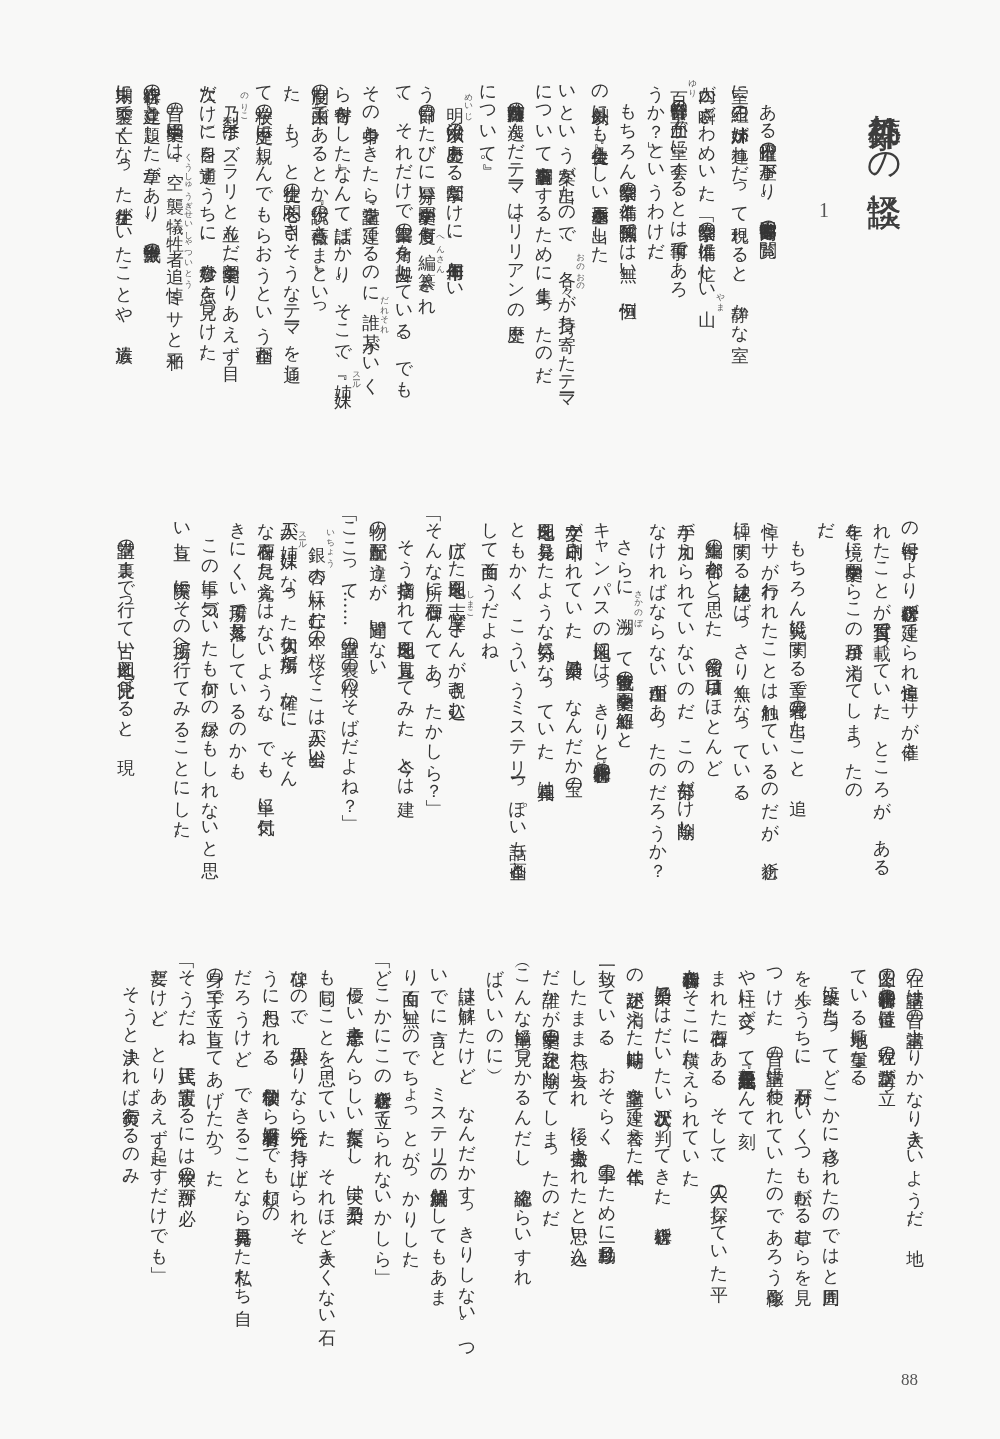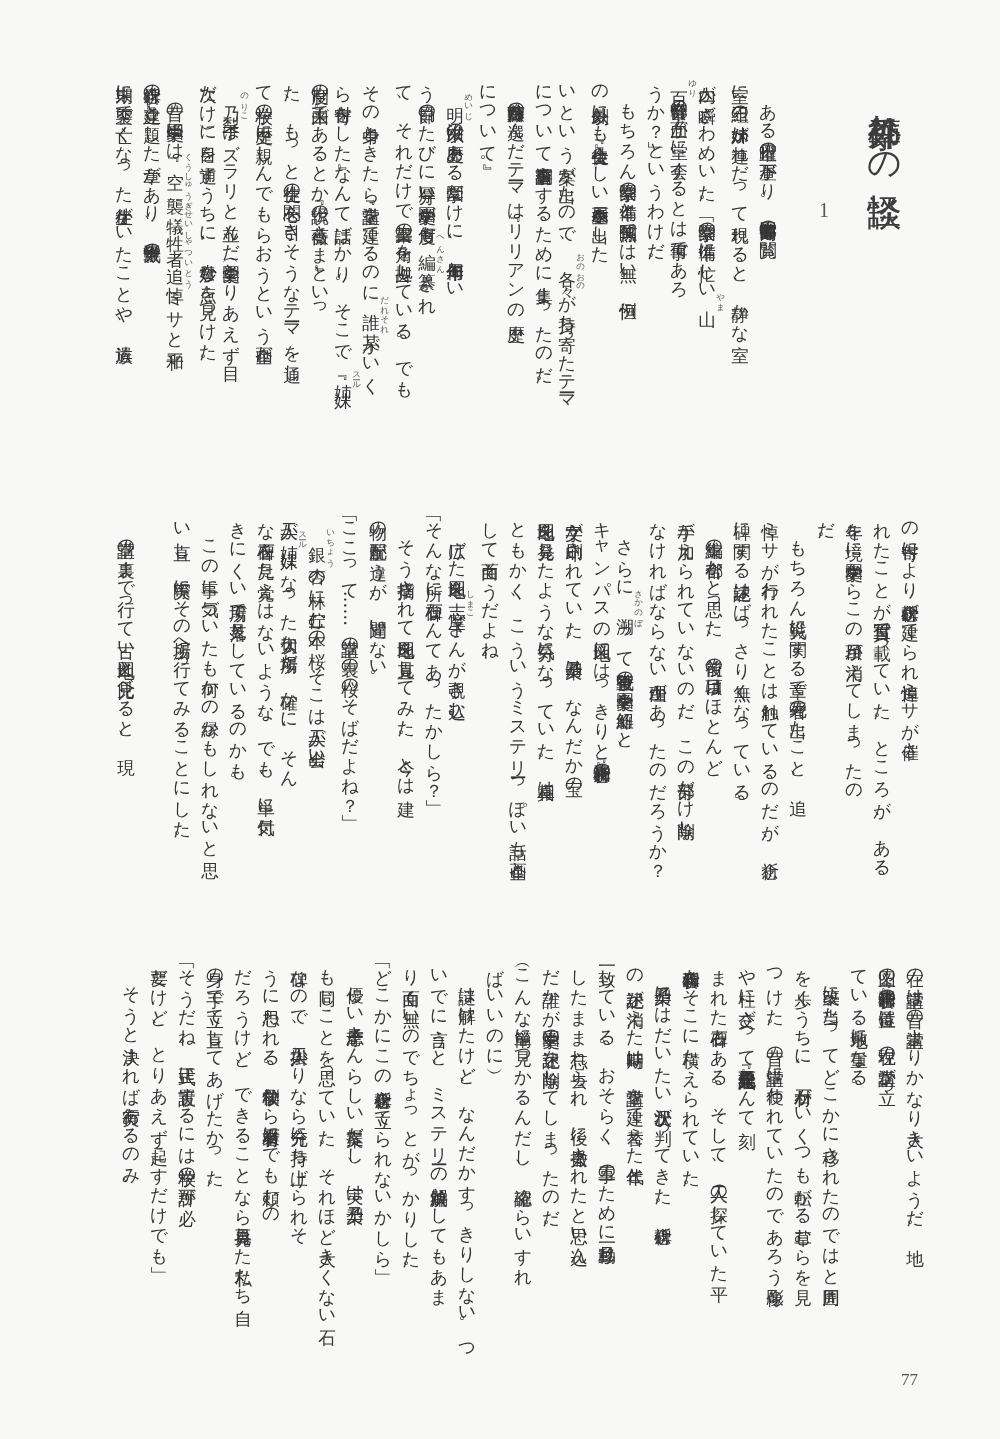--- a/index.html
+++ b/index.html
@@ -155,14 +155,14 @@
     <div class="col">も同じことを思っていた。それほど大きくない石</div>
     <div class="col">碑なので、二人掛かりなら充分に持ち上げられそ</div>
     <div class="col">うに思われる。学校側なら石材業者にでも頼むの</div>
     <div class="col">だろうけど、できることなら再発見した私たち自</div>
     <div class="col">身の手で立て直してあげたかった。</div>
     <div class="col">「そうだね。正式に設置するには学校の許可が必</div>
     <div class="col">要だけど、とりあえず起こすだけでも」</div>
     <div class="col">　そうと決まれば実行あるのみ。</div>
   </div>
 
-  <div class="page-no">77</div>
+  <div class="page-no">88</div>
 </div>
 
 </body></html>

